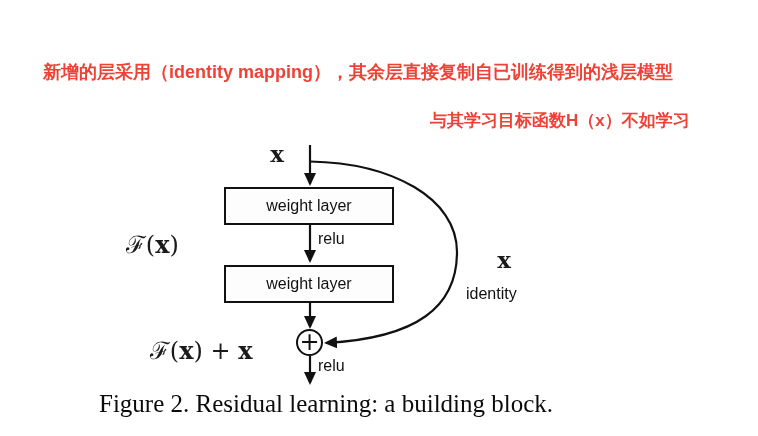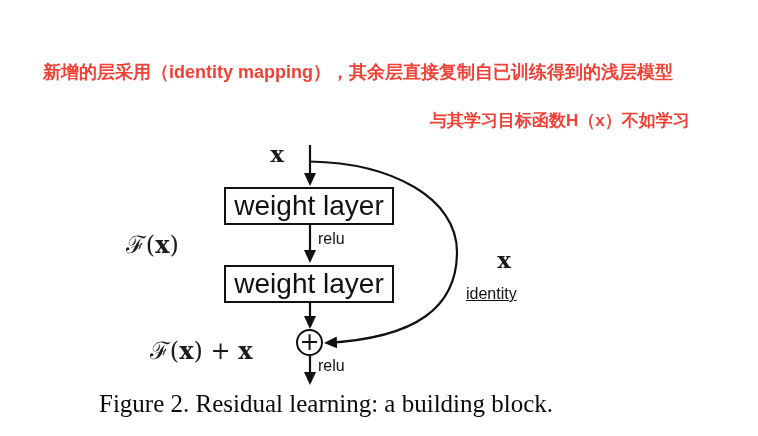--- a/index.html
+++ b/index.html
@@ -16,21 +16,21 @@
   .side-note { left:430px; top:110px; font-size:17px; line-height:22px; white-space:nowrap; }
 
   
   .diagram-svg { left:0; top:0; width:758px; height:436px; pointer-events:none; }
 
   
   .wbox {
     left:224px; width:170px; height:38px; box-sizing:border-box;
     border:2px solid #111; background:#fdfdfd;
     display:flex; align-items:center; justify-content:center;
-    font-size:28px; color:#111;
+    font-size:16px; color:#111;
   }
   .wbox1 { top:187px; }
   .wbox2 { top:265px; }
 
   
   .plus-node {
     left:296px; top:329px; width:27px; height:27px; box-sizing:border-box;
     border:2px solid #111; border-radius:50%; background:#fff;
     display:flex; align-items:center; justify-content:center;
     font-size:24px; line-height:1; color:#111;
@@ -42,21 +42,21 @@
   .math .bx { font-weight:700; }
   .f-label { left:126px; top:227px; }
   .out-label { left:150px; top:333px; }
   .x-top { left:260px; top:140px; width:34px; text-align:center; font-weight:700; font-size:23px; }
   .x-right { left:490px; top:246px; width:28px; text-align:center; font-weight:700; font-size:23px; }
 
   
   .slabel { color:#111; font-size:16px; white-space:nowrap; }
   .relu-mid { left:318px; top:230px; }
   .relu-out { left:318px; top:357px; }
-  .identity-label { left:466px; top:285px;text-decoration:underline; }
+  .identity-label { left:466px; top:285px; }
 
   
   .caption {
     left:88px; top:390px; font-size:25px; color:#0b0b0b;
     font-family:"Liberation Serif","DejaVu Serif",serif; white-space:nowrap;margin-left:11px;
   }
 </style>
 </head>
 <body>
 

